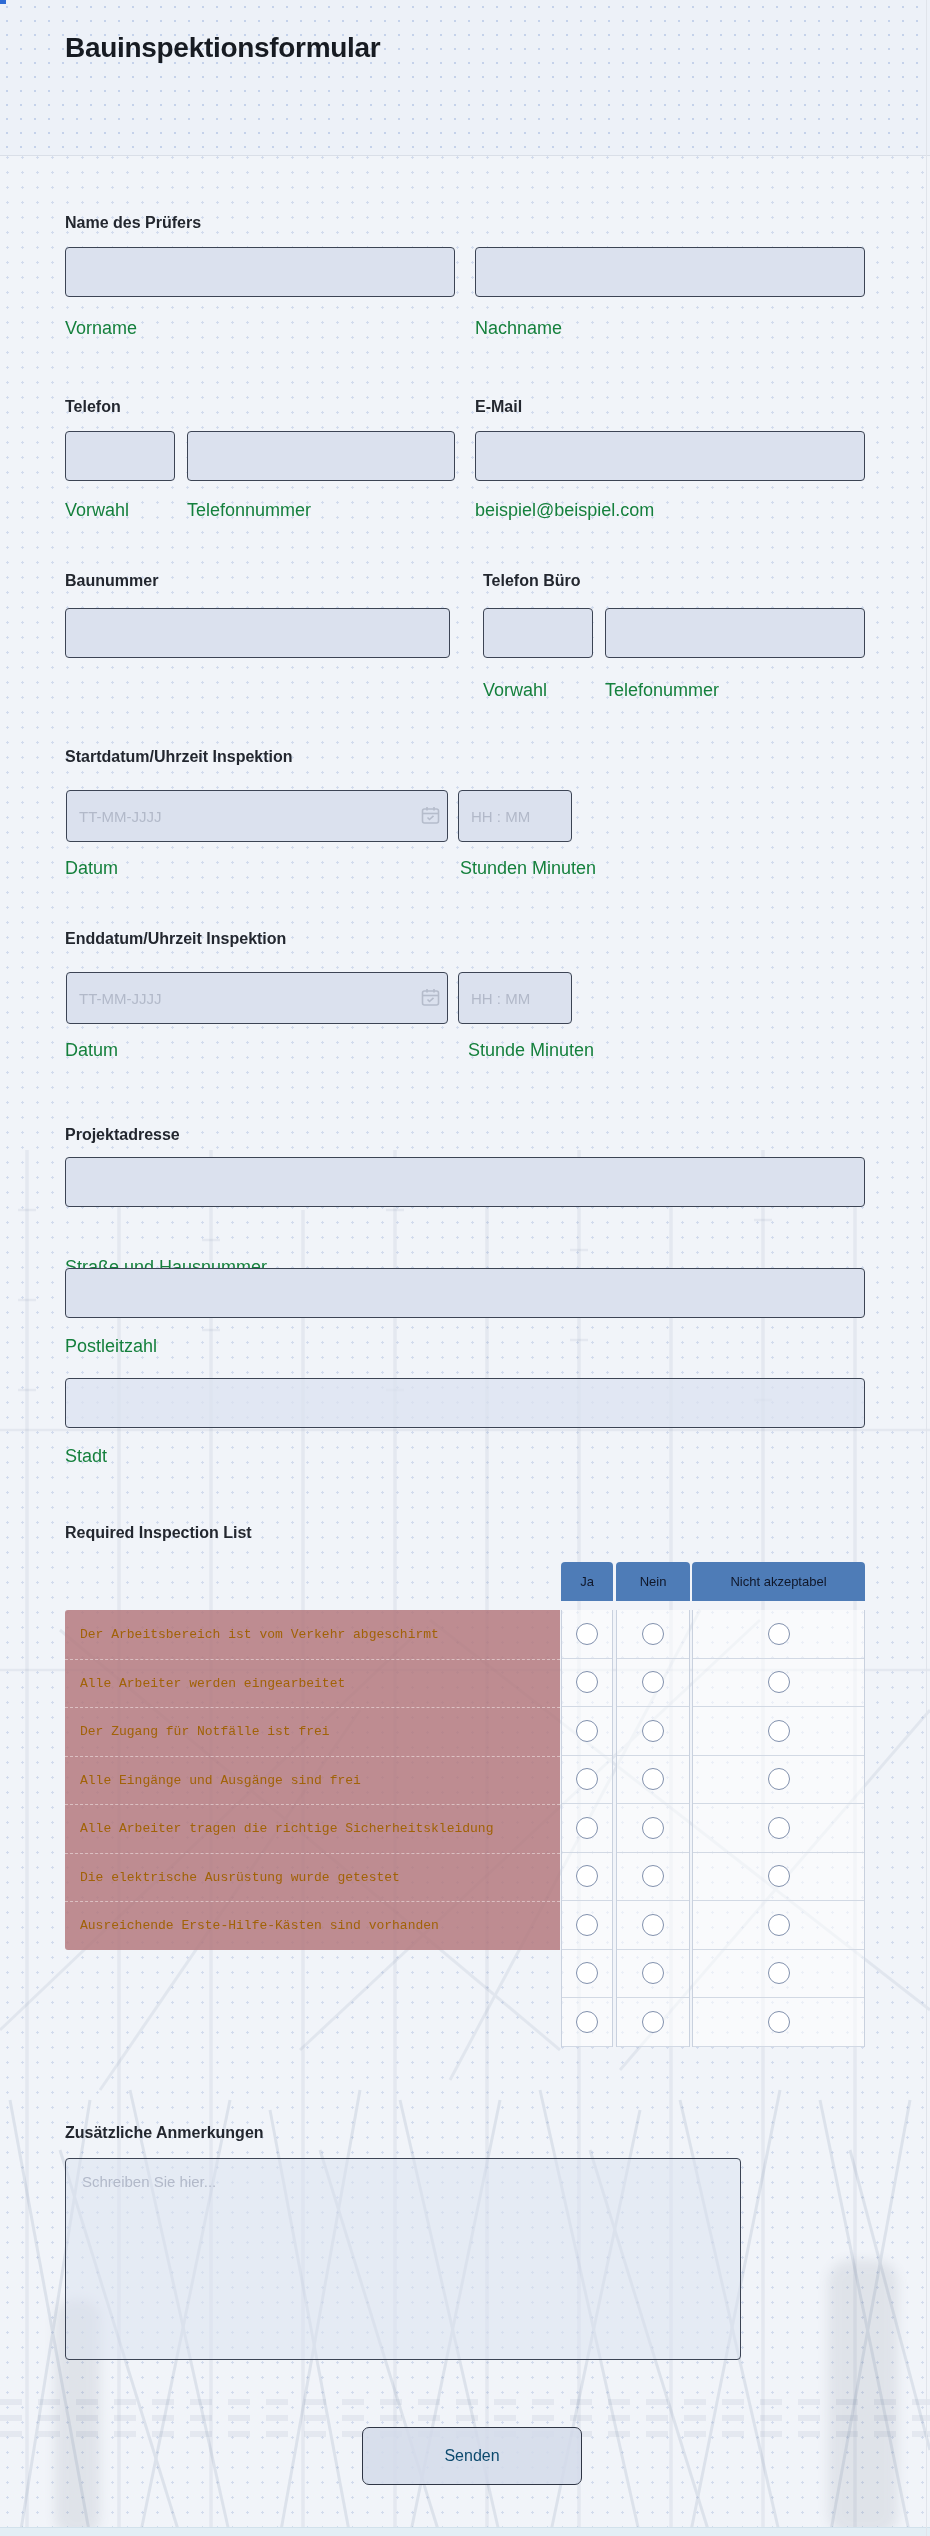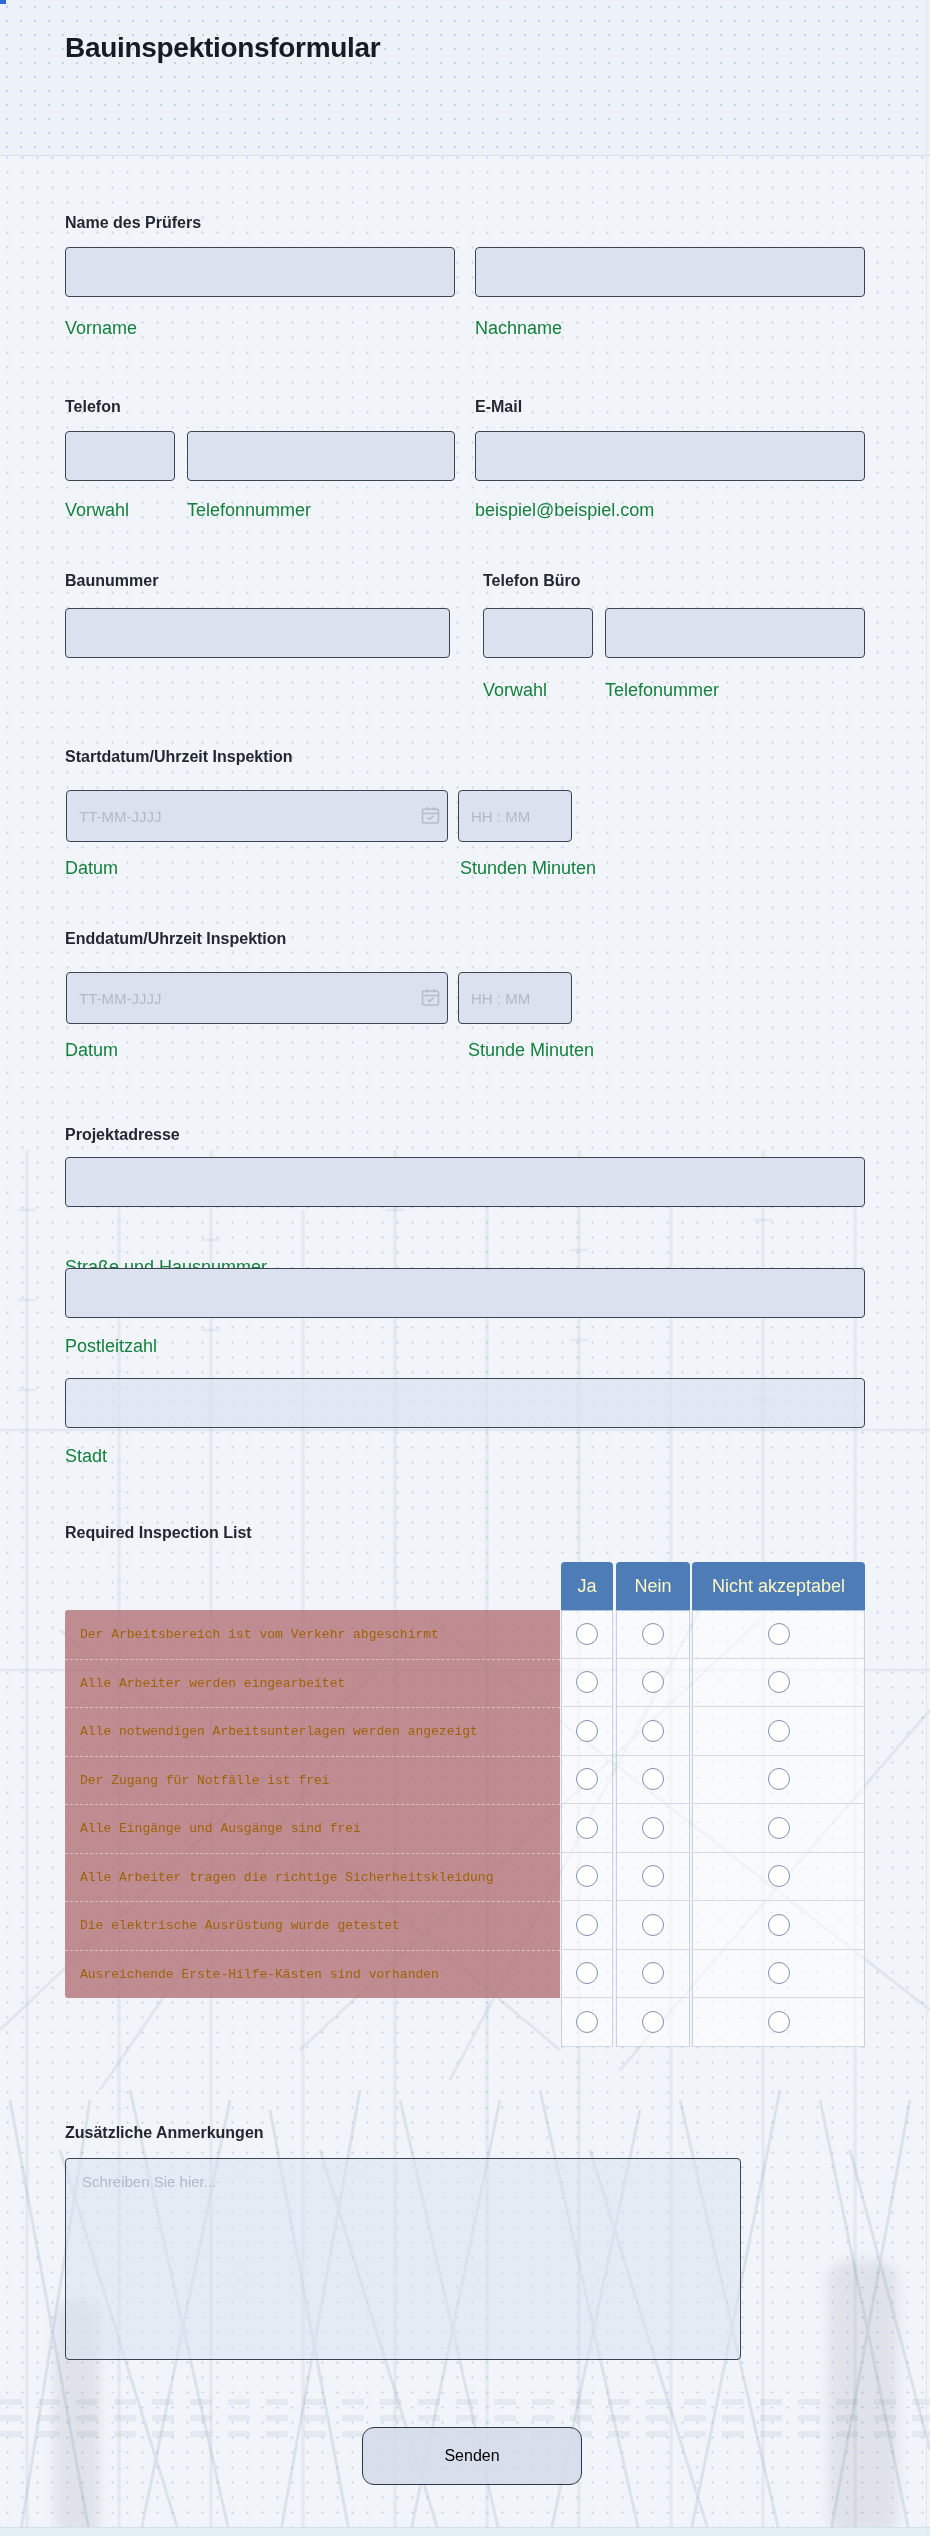--- a/index.html
+++ b/index.html
@@ -38,23 +38,23 @@
     background:#dbe1ee;border:1px solid #3c4454;border-radius:4px;
     font-family:"Liberation Sans",sans-serif;font-size:15px;color:#2c3342;padding:0 12px;outline:none;
   }
   .tfield.translucent{background:rgba(219,226,240,0.72);}
   input::placeholder, textarea::placeholder{color:#b2b9c9;opacity:1;}
   .sublabel{position:absolute;font-size:18px;color:#15803d;white-space:nowrap;}
   .cal-icon{position:absolute;pointer-events:none;}
 
   
   .th-cell{
-    position:absolute;top:1562px;height:49px;
+    position:absolute;top:1562px;height:39px;
     background:#4e7cb7;border-radius:4px 4px 0 0;
-    color:#fef9c3;font-size:18px;
+    color:#0f172a;font-size:13px;
     display:flex;align-items:center;justify-content:center;box-sizing:border-box;
   }
   .pink-col{position:absolute;left:65px;top:1610px;width:495px;border-radius:3px 0 0 3px;overflow:hidden;}
   .pink-row{
     height:48.5px;box-sizing:border-box;
     background:rgba(178,117,122,0.82);
     display:flex;align-items:center;padding-left:15px;
     color:#a16207;font-size:13px;
     border-top:1px dashed rgba(255,255,255,0.45);
     font-family:Liberation Mono, monospace;
@@ -71,22 +71,22 @@
 
   
   .notes-area{
     position:absolute;left:65px;top:2158px;width:676px;height:202px;box-sizing:border-box;
     background:rgba(219,226,240,0.52);border:1px solid #3c4454;border-radius:4px;
     font-family:"Liberation Sans",sans-serif;font-size:15px;color:#2c3342;
     padding:14px 16px;resize:none;outline:none;
   }
   .submit-btn{
     position:absolute;left:362px;top:2427px;width:220px;height:58px;box-sizing:border-box;
-    background:rgba(212,219,234,0.85);border:1px solid #2f3645;border-radius:12px;
-    font-family:"Liberation Sans",sans-serif;font-size:16px;color:#000000;cursor:pointer;
+    background:rgba(212,219,234,0.85);border:1px solid #2f3645;border-radius:7px;
+    font-family:"Liberation Sans",sans-serif;font-size:16px;color:#0c4a6e;cursor:pointer;
   }
   .footer-strip{
     position:absolute;left:0;bottom:0;width:930px;height:9px;
     background:#e3eef5;border-top:1px solid #d2e2ec;box-sizing:border-box;
   }
 </style>
 </head>
 <body>
 
 <div class="page">
@@ -233,21 +233,20 @@
 
   <div class="q-label" style="left:65px;top:1524px;">Required Inspection List</div>
 
   <div class="th-cell" style="left:561px;width:52px;">Ja</div>
   <div class="th-cell" style="left:616px;width:74px;">Nein</div>
   <div class="th-cell" style="left:692px;width:173px;">Nicht akzeptabel</div>
 
   <div class="pink-col">
     <div class="pink-row">Der Arbeitsbereich ist vom Verkehr abgeschirmt</div>
     <div class="pink-row">Alle Arbeiter werden eingearbeitet</div>
-    <div class="pink-row">Alle notwendigen Arbeitsunterlagen werden angezeigt</div>
     <div class="pink-row">Der Zugang für Notfälle ist frei</div>
     <div class="pink-row">Alle Eingänge und Ausgänge sind frei</div>
     <div class="pink-row">Alle Arbeiter tragen die richtige Sicherheitskleidung</div>
     <div class="pink-row">Die elektrische Ausrüstung wurde getestet</div>
     <div class="pink-row">Ausreichende Erste-Hilfe-Kästen sind vorhanden</div>
   </div>
 
   <div class="radio-col" style="left:561px;width:52px;">
     <div class="radio-cell">
         <div class="radio"></div>

